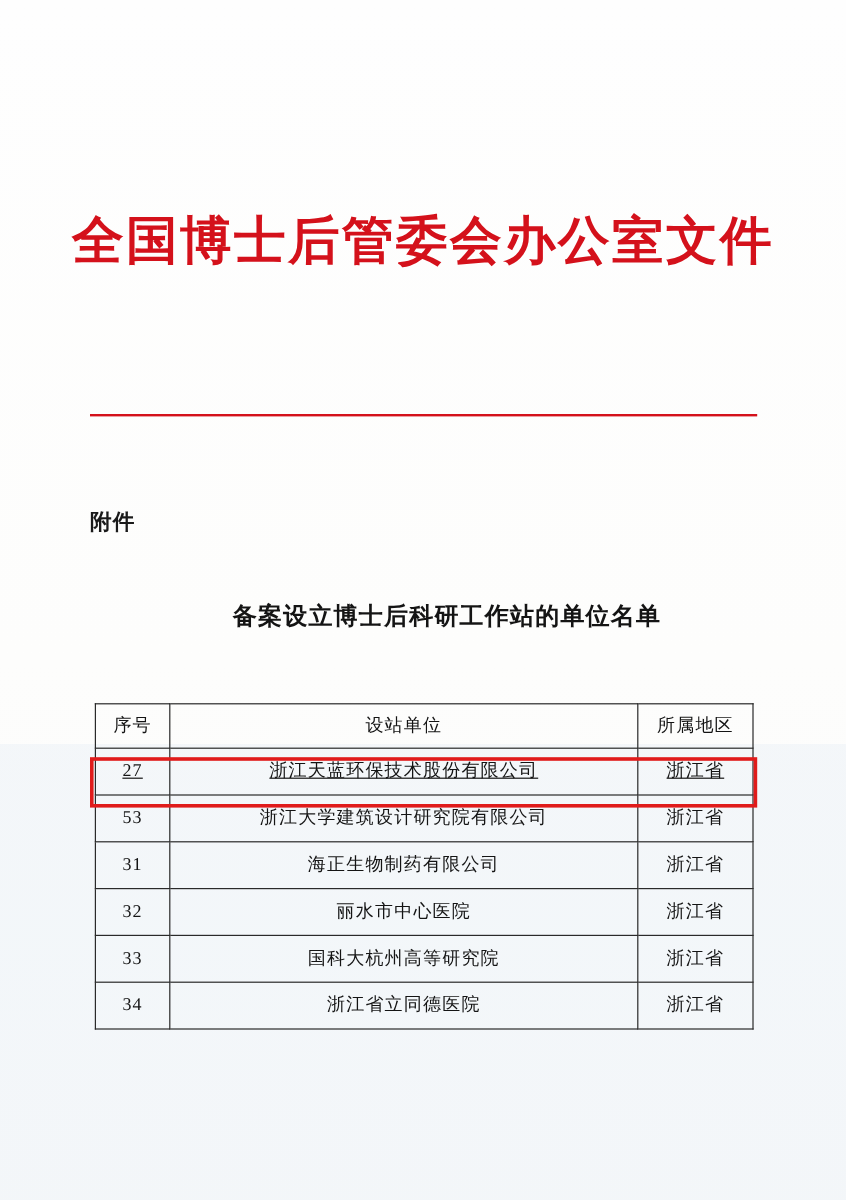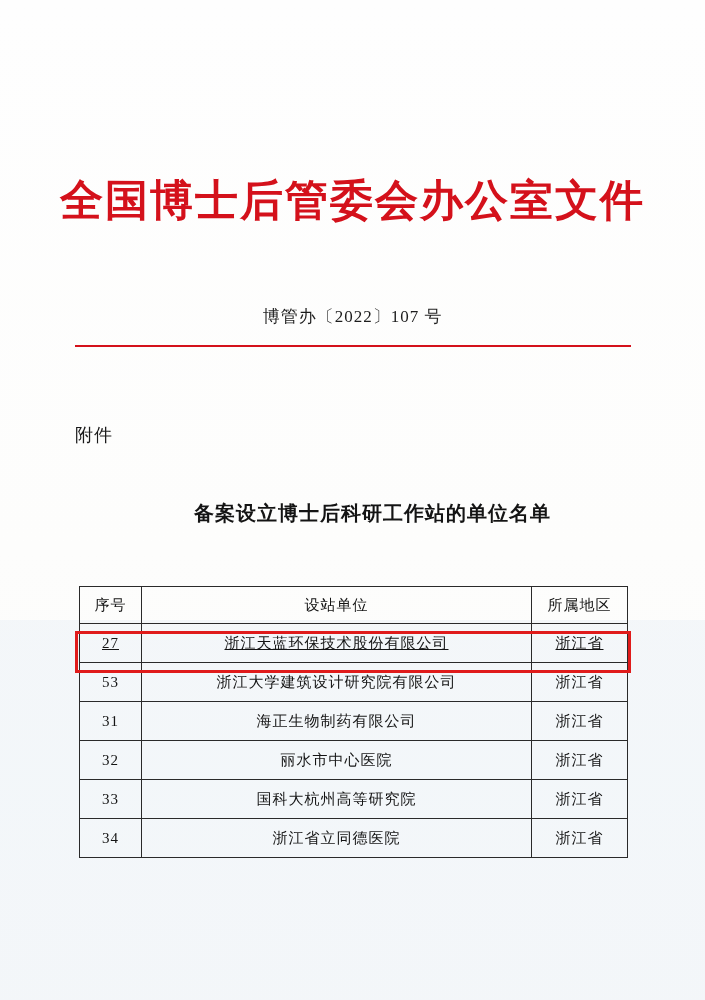--- a/index.html
+++ b/index.html
@@ -60,21 +60,21 @@
     left: 75px;
     width: 556px;
     height: 2px;
     background: #d4111b;
   }
   .attachment-label {
     position: absolute;
     top: 423px;
     left: 75px;
     font-size: 18px;
-    font-weight: normal;
+    font-weight: bold;
     letter-spacing: 1px;
     color: #1a1a1a;
   }
   .list-title {
     position: absolute;
     top: 500px;
     left: 0;
     width: 705px;
     text-align: center;
     font-size: 20px;
@@ -130,21 +130,20 @@
 </style>
 </head>
 <body>
 
 <div class="page">
 
   <div class="scan-tint"></div>
 
   <div class="doc-title">全国博士后管委会办公室文件</div>
 
-  <div class="doc-number">博管办〔2022〕107 号</div>
 
   <div class="red-rule"></div>
 
   <div class="attachment-label">附件</div>
 
   <div class="list-title">备案设立博士后科研工作站的单位名单</div>
 
   <table class="unit-table">
     <colgroup>
       <col class="c-idx">

